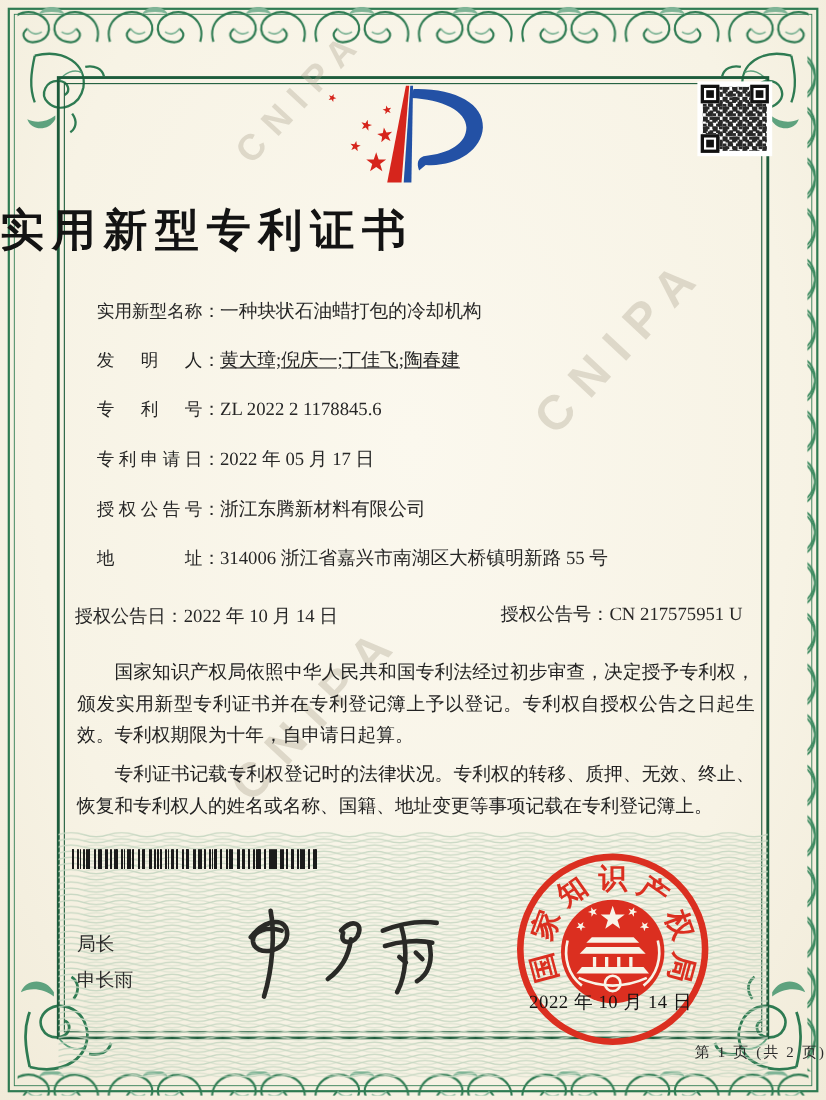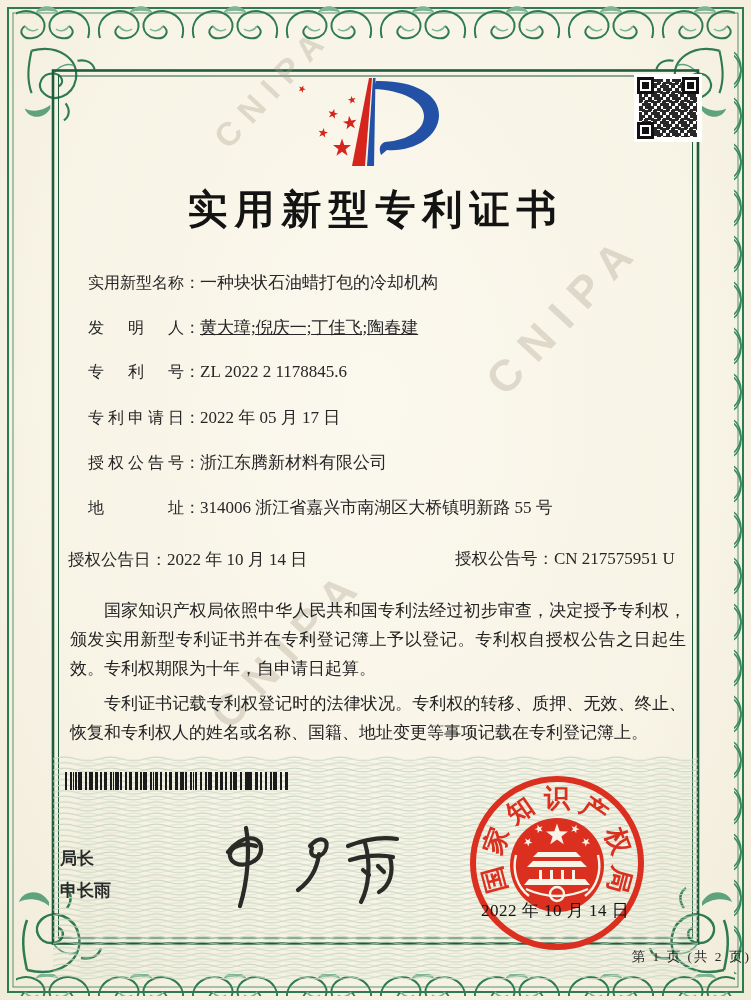--- a/index.html
+++ b/index.html
@@ -15,21 +15,21 @@
   .cert-no{left:74px;top:76px;font-size:16.5px;letter-spacing:2.5px;color:#2b2b2b;}
   .qr{left:634px;top:74px;width:68px;height:68px;background:#fff;z-index:3;}
   .qr-noise{position:absolute;inset:5px;
     background-image:repeating-conic-gradient(#161616 0 25%,transparent 0 50%),
                      repeating-conic-gradient(transparent 0 25%,#161616 0 50%);
     background-size:6px 6px,9px 9px;opacity:.92;}
   .finder{position:absolute;width:17px;height:17px;background:#fff;border:3px solid #111;box-sizing:border-box;}
   .finder::after{content:"";position:absolute;inset:2px;background:#111;}
   .f-tl{left:3px;top:3px;} .f-tr{right:3px;top:3px;} .f-bl{left:3px;bottom:3px;}
 
-  .title{left:0;top:182px;width:751px;text-align:center;font-size:40px;font-weight:bold;
+  .title{left:0;top:182px;width:751px;text-align:left;font-size:40px;font-weight:bold;
          letter-spacing:7px;color:#131313;z-index:3;}
 
   
   .frow{left:68px;width:625px;font-size:16.5px;color:#262626;white-space:nowrap;z-index:3;}
   .flabel{display:inline-block;width:96px;font-size:16px;text-align:justify;text-align-last:justify;vertical-align:bottom;margin-left:20px;}
   .fcolon{display:inline-block;width:16px;}
   .fvalue{font-size:17px;}
   .r1{top:271px;} .r2{top:316px;text-decoration:underline;} .r3{top:361px;} .r4{top:406px;} .r5{top:451px;} .r6{top:496px;}
   .rgrant{top:548px;}
   .grant-right{position:absolute;left:387px;top:0;white-space:nowrap;}
@@ -37,22 +37,22 @@
   
   .bodytext{left:64px;top:590px;width:628px;font-size:17px;line-height:29px;color:#222;
             text-align:justify;z-index:3;}
   .bodytext p{margin:6px;text-indent:2em;}
 
   
   .barcode{left:65px;top:772px;width:224px;height:18px;z-index:3;
     background-image:repeating-linear-gradient(90deg,#1b1b1b 0 2px,transparent 2px 5px),
                      repeating-linear-gradient(90deg,#1b1b1b 0 1px,transparent 1px 8px),
                      repeating-linear-gradient(90deg,#1b1b1b 0 2px,transparent 2px 13px);}
-  .director{left:60px;top:843px;font-family:"Liberation Sans","DejaVu Sans",sans-serif;
-            font-weight:700;font-size:17px;color:#2a2a2a;line-height:32px;z-index:4;}
+  .director{left:70px;top:843px;font-family:"Liberation Sans","DejaVu Sans",sans-serif;
+            font-weight:400;font-size:17px;color:#2a2a2a;line-height:32px;z-index:4;}
   .sig{left:198px;top:822px;z-index:4;}
   .sealwrap{left:469px;top:775px;z-index:4;}
   .seal-date{left:481px;top:899px;font-size:17px;color:#141414;letter-spacing:.5px;z-index:5;white-space:nowrap;}
   .footer{left:0;top:948px;width:751px;text-align:right;font-size:13.5px;color:#2b2b2b;letter-spacing:2px;z-index:4;}
 
   
   .wm{font-family:"Liberation Sans","DejaVu Sans",sans-serif;font-weight:bold;
       color:rgba(168,158,136,0.33);letter-spacing:.32em;transform:rotate(-47deg);z-index:2;}
   .wm1{left:196px;top:68px;font-size:33px;}
   .wm2{left:462px;top:288px;font-size:44px;}

